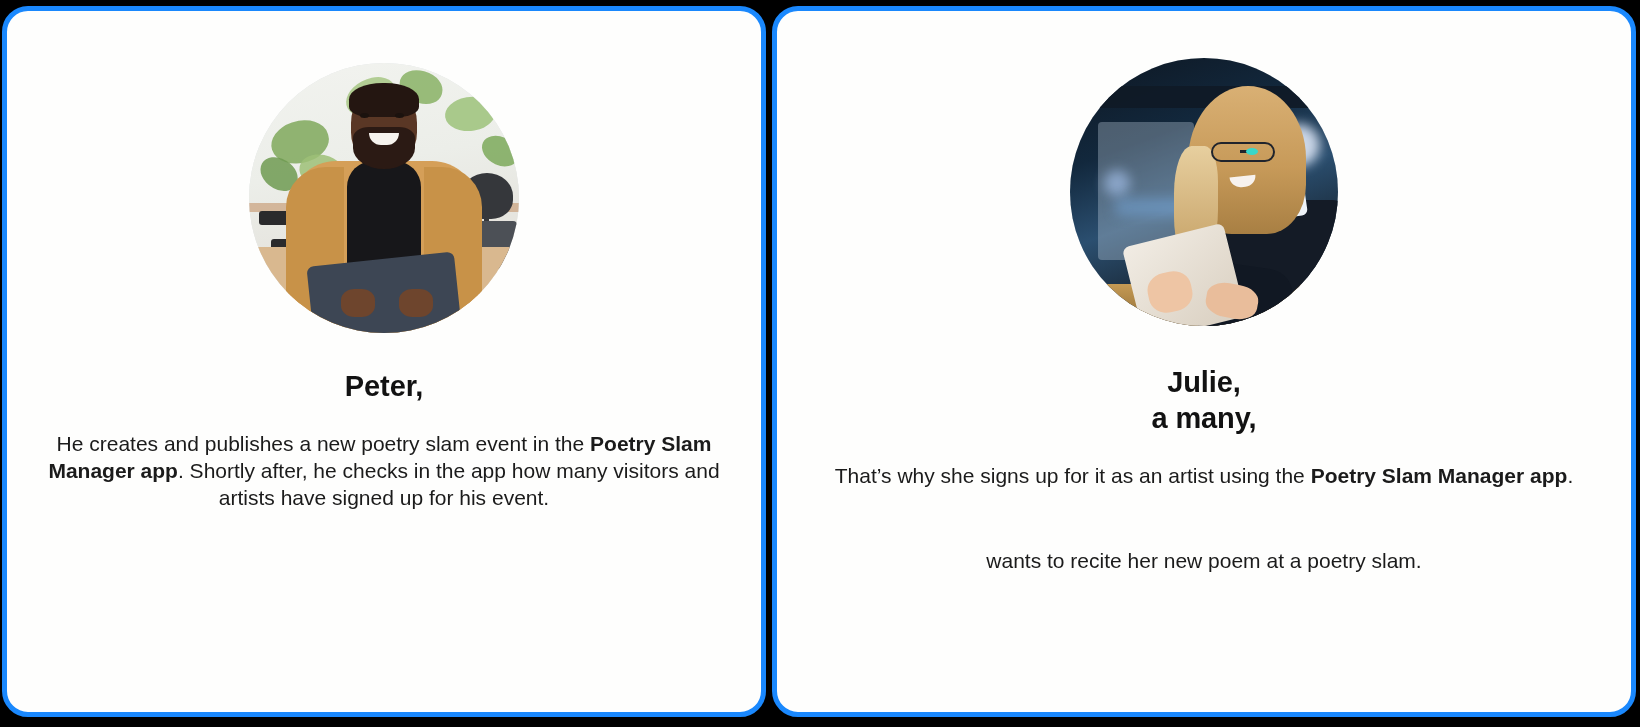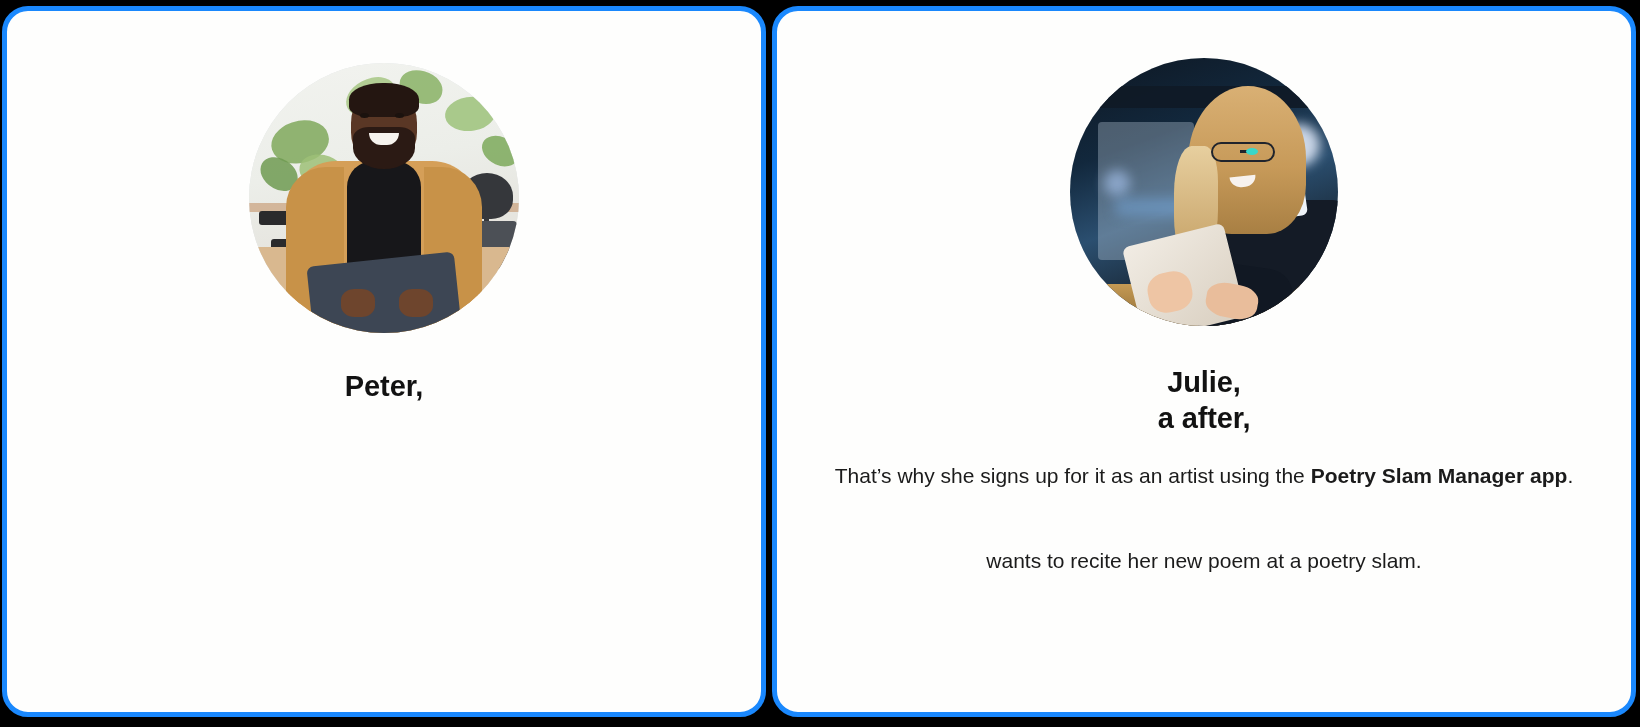--- a/index.html
+++ b/index.html
@@ -197,20 +197,21 @@
         <div class="p-hand l"></div>
         <div class="p-hand r"></div>
       </div>
     </div>
 
     <h2 class="persona-name">
       <span>Peter,</span><br>
     </h2>
 
 
+    <p class="persona-body detail"><span>He creates and publishes a new poetry slam event in the </span><b>Poetry Slam Manager app</b><span>. Shortly after, he checks in the app how many visitors and artists have signed up for his event.</span></p>
   </section>
 
   <section class="persona-card right">
 
     <div class="avatar julie">
       <div class="scene-julie">
         <div class="j-beam"></div>
         <div class="j-wall"></div>
         <div class="j-glow a"></div>
         <div class="j-glow b"></div>
@@ -226,21 +227,21 @@
         <div class="j-smile"></div>
         <div class="j-arm"></div>
         <div class="j-tablet"></div>
         <div class="j-hand"></div>
         <div class="j-hand2"></div>
       </div>
     </div>
 
     <h2 class="persona-name">
       <span>Julie,</span><br>
-      <span>a after,</span>
+      <span>a many,</span>
     </h2>
 
     <p class="persona-body detail"><span>That’s why she signs up for it as an artist using the </span><b>Poetry Slam Manager app</b><span>.</span></p>
 
     <p class="persona-body goal">
       <span>wants to recite her new poem at a poetry slam.</span>
     </p>
   </section>
 
 </div>

